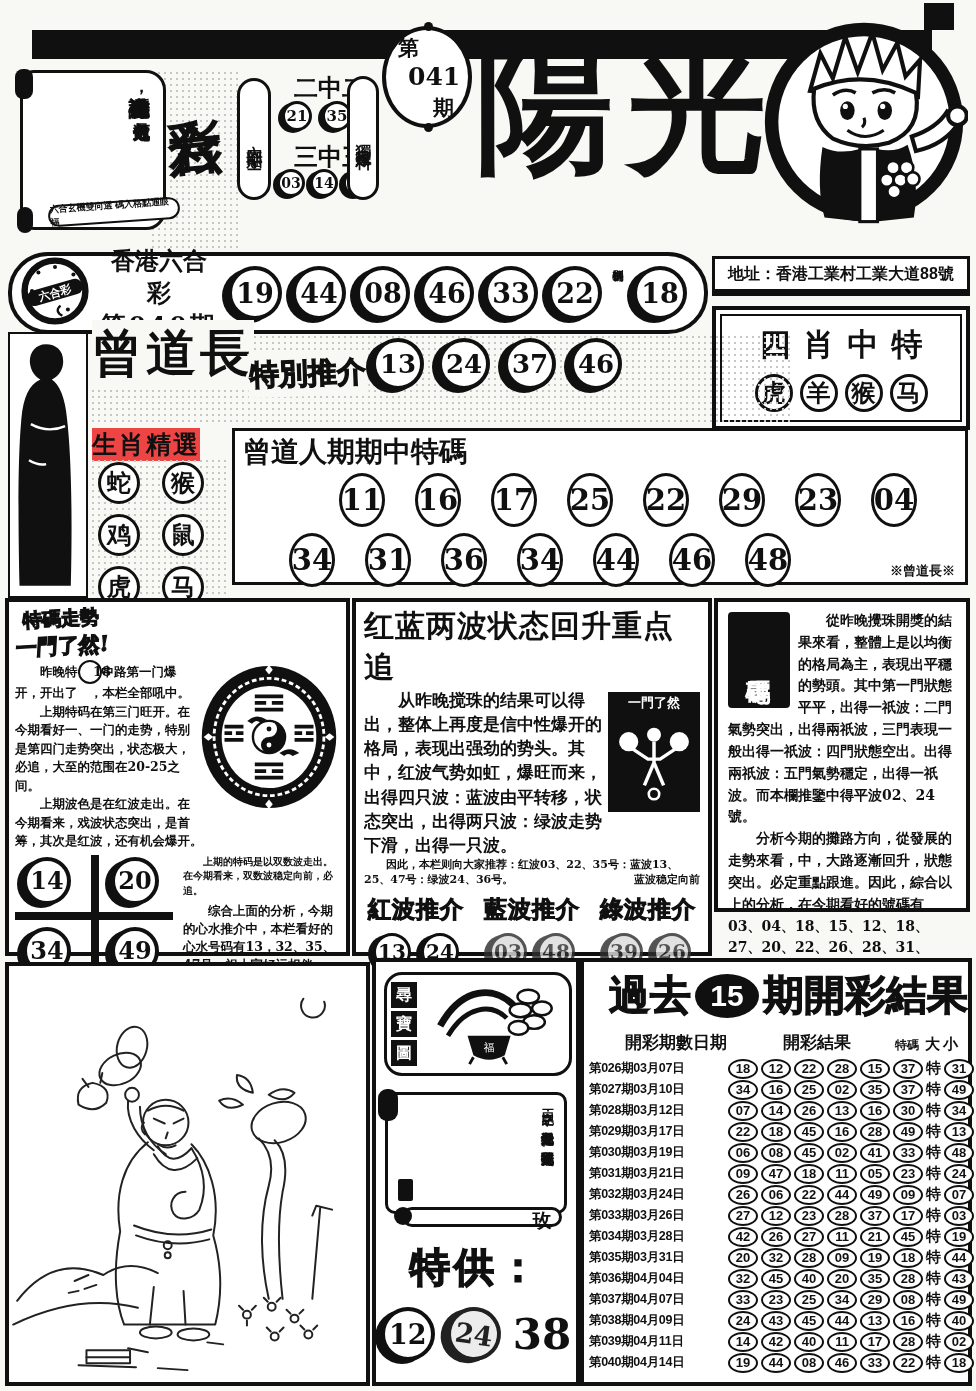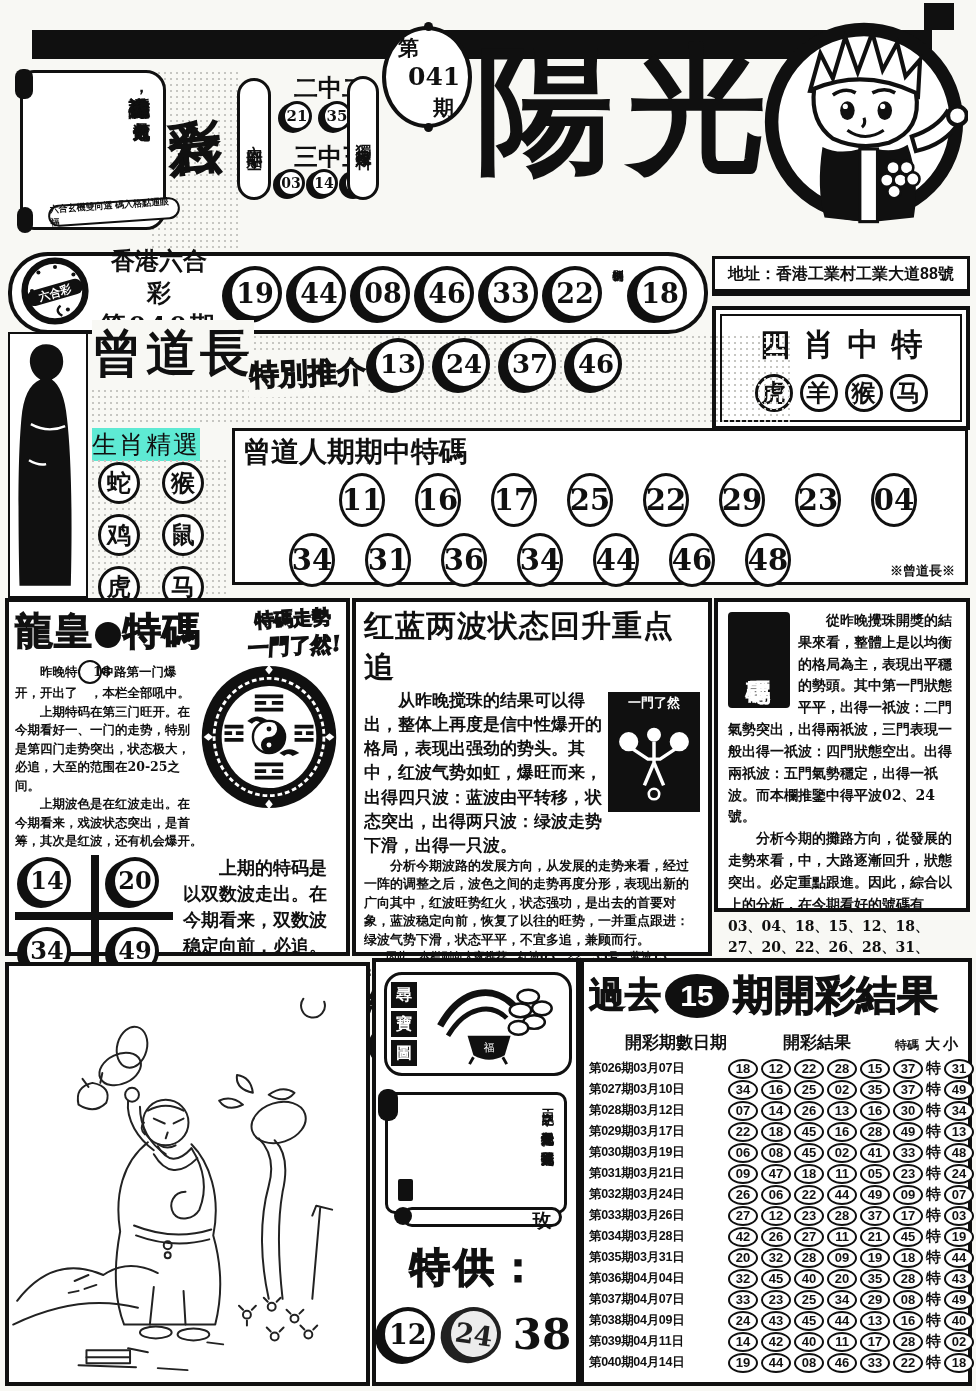--- a/index.html
+++ b/index.html
@@ -167,21 +167,21 @@
   </div>
   <div class="abs noise" style="left:90px;top:334px;width:700px;height:92px;"></div>
   <div class="abs serif" style="left:92px;top:320px;font-size:50px;font-weight:900;letter-spacing:4px;background:#f8f8f4;">曾道長</div>
   <div class="abs serif brush" style="left:248px;top:352px;font-size:29px;transform:rotate(-2deg);background:#f8f8f4;padding:2px;">特別推介</div>
   <div class="abs" style="left:372px;top:338px;display:flex;gap:14px;">
     <span class="ball b52">13</span>
     <span class="ball b52">24</span>
     <span class="ball b52">37</span>
     <span class="ball b52">46</span>
   </div>
-  <div class="abs" style="left:92px;top:428px;font-size:25px;font-weight:400;letter-spacing:2px;background:#5eead4;">生肖精選</div>
+  <div class="abs" style="left:92px;top:428px;font-size:25px;font-weight:700;letter-spacing:2px;background:#ef4444;">生肖精選</div>
   <div class="abs noise" style="left:90px;top:458px;width:140px;height:140px;"></div>
   <div class="abs" style="left:98px;top:462px;width:110px;display:grid;grid-template-columns:42px 42px;gap:10px 22px;">
     <span class="zc">蛇</span>
     <span class="zc">猴</span>
     <span class="zc">鸡</span>
     <span class="zc">鼠</span>
     <span class="zc">虎</span>
     <span class="zc">马</span>
   </div>
 
@@ -204,23 +204,20 @@
       <span class="oval">34</span>
       <span class="oval">44</span>
       <span class="oval">46</span>
       <span class="oval">48</span>
     </div>
     <div class="serif" style="position:absolute;right:10px;bottom:2px;font-size:13px;font-weight:700;">※曾道長※</div>
   </div>
 
   <div class="abs box" style="left:5px;top:598px;width:345px;height:358px;padding:4px 6px;">
     <div style="display:flex;align-items:flex-start;justify-content:space-between;">
-      <div class="serif brush" style="font-size:38px;letter-spacing:1px;white-space:nowrap;">
-        <span>龍皇</span><span style="display:inline-block;width:26px;height:26px;border-radius:50%;background:#101010;vertical-align:middle;margin:0 2px;"></span><span>特碼</span>
-      </div>
       <div style="text-align:center;transform:rotate(-3deg);">
         <div class="serif brush" style="font-size:19px;">特碼走勢</div>
         <div class="serif brush" style="font-size:21px;transform:skewX(-6deg);">一門了然!</div>
       </div>
     </div>
     <div style="overflow:hidden;">
       <span style="float:right;width:142px;margin:2px 0 2px 4px;">
         <svg viewBox="0 0 150 158" width="142" height="150">
           <ellipse cx="75" cy="79" rx="71" ry="75" fill="#101010"></ellipse>
           <ellipse cx="75" cy="79" rx="58" ry="62" fill="none" stroke="#fff" stroke-width="3" stroke-dasharray="5 3"></ellipse>
@@ -251,41 +248,40 @@
     <div style="display:flex;gap:10px;margin-top:4px;">
       <div style="position:relative;width:158px;height:128px;flex:none;">
         <div class="abs" style="left:0;top:57px;width:158px;height:8px;background:#101010;"></div>
         <div class="abs" style="left:76px;top:0;width:8px;height:128px;background:#101010;"></div>
         <span class="ball b48 abs" style="left:8px;top:2px;">14</span>
         <span class="ball b48 abs" style="left:96px;top:2px;">20</span>
         <span class="ball b48 abs" style="left:8px;top:72px;">34</span>
         <span class="ball b48 abs" style="left:96px;top:72px;">49</span>
       </div>
       <div>
-        <p class="cn serif" style="font-size:18px;line-height:1.45;font-weight:700;">上期的特码是以双数波走出。在今期看来，双数波稳定向前，必追。</p>
+        <p class="cn serif" style="font-size:10px;line-height:1.45;font-weight:700;">上期的特码是以双数波走出。在今期看来，双数波稳定向前，必追。</p>
         <p class="cn serif" style="font-size:12.5px;line-height:1.45;font-weight:700;margin-top:4px;">综合上面的分析，今期的心水推介中，本栏看好的心水号码有13，32、35、47号，祝大家好运相伴。</p>
       </div>
     </div>
   </div>
 
   <div class="abs box" style="left:352px;top:598px;width:360px;height:358px;padding:4px 8px;">
     <div class="serif" style="font-size:30px;font-weight:900;letter-spacing:1px;">红蓝两波状态回升重点追</div>
     <div style="overflow:hidden;">
       <span style="float:right;width:92px;margin:4px 0 2px 6px;background:#101010;color:#fff;text-align:center;">
         <div style="font-size:13px;font-weight:900;padding-top:2px;">一門了然</div>
         <svg viewBox="0 0 90 110" width="88" height="96">
           <circle cx="16" cy="34" r="11" fill="#fff"></circle>
             <circle cx="74" cy="34" r="11" fill="#fff"></circle>
           <circle cx="45" cy="26" r="8" fill="#fff"></circle>
           <path d="M20,42 L38,54 L52,54 L70,42 M45,34 V58 M45,58 L34,84 M45,58 L56,84" stroke="#fff" stroke-width="4" fill="none"></path>
           <circle cx="45" cy="94" r="6" fill="none" stroke="#fff" stroke-width="3"></circle>
         </svg>
       </span>
       <p class="cn serif" style="font-size:17px;line-height:1.42;font-weight:700;">从昨晚搅珠的结果可以得出，整体上再度是信中性爆开的格局，表现出强劲的势头。其中，红波气势如虹，爆旺而来，出得四只波：蓝波由平转移，状态突出，出得两只波：绿波走势下滑，出得一只波。</p>
-      <p class="cn serif" style="font-size:13px;line-height:1.42;font-weight:700;">分析今期波路的发展方向，从发展的走势来看，经过一阵的调整之后，波色之间的走势再度分形，表现出新的广向其中，红波旺势红火，状态强功，是出去的首要对象，蓝波稳定向前，恢复了以往的旺势，一并重点跟进：绿波气势下滑，状态平平，不宜多追，兼顾而行。</p>
       <p class="cn serif" style="font-size:11px;line-height:1.42;font-weight:700;"><span>因此，本栏则向大家推荐：红波03、22、35号：蓝波13、25、47号：绿波24、36号。</span><span style="float:right;">蓝波稳定向前</span></p>
     </div>
     <div style="display:flex;justify-content:space-between;padding:6px 4px 0 4px;">
       <div class="rec-group">
         <div class="rec-label">紅波推介</div>
         <div class="rec-balls">
           <span class="ball b38">13</span>
           <span class="ball b38">24</span>
         </div>
       </div>
@@ -399,21 +395,21 @@
     <div class="serif" style="font-size:40px;font-weight:900;text-align:center;margin-top:26px;letter-spacing:4px;-webkit-text-stroke:1.5px #101010;">特供：</div>
     <div style="display:flex;align-items:center;justify-content:center;gap:12px;margin-top:12px;">
       <span class="ball b54">12</span>
       <span class="ball b54" style="transform:rotate(8deg);filter:contrast(.85);">24</span>
       <span class="serif" style="font-size:42px;font-weight:700;">38</span>
     </div>
   </div>
 
   <div class="abs box" style="left:580px;top:958px;width:392px;height:428px;padding:6px 3px 4px 5px;">
     <div style="display:flex;align-items:center;gap:4px;">
-      <span class="serif brush" style="font-size:36px;white-space:nowrap;">過去</span>
+      <span class="serif brush" style="font-size:41px;white-space:nowrap;margin-left:20px;">過去</span>
       <span style="width:64px;height:44px;background:#101010;border-radius:50%;color:#fff;display:inline-flex;align-items:center;justify-content:center;font-size:30px;font-weight:900;flex:none;">15</span>
       <span class="serif brush" style="font-size:41px;white-space:nowrap;text-align:center;">期開彩結果</span>
     </div>
     <div style="display:flex;align-items:flex-end;margin:8px 0 4px 0;">
       <span style="width:150px;font-size:17px;font-weight:900;padding-left:36px;">開彩期數日期</span>
       <span style="flex:1;text-align:center;font-size:17px;font-weight:900;">開彩結果</span>
       <span style="font-size:12px;font-weight:900;margin-right:6px;">特碼</span>
       <span style="font-size:15px;font-weight:700;margin-right:4px;letter-spacing:3px;">大小</span>
     </div>
     <div>

